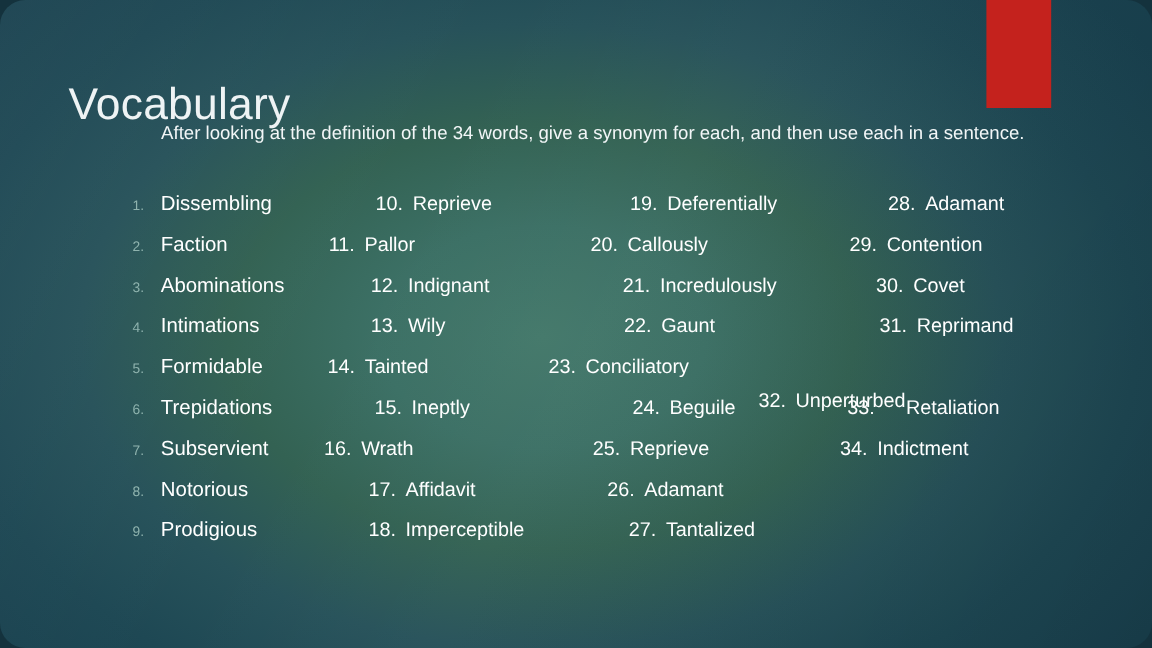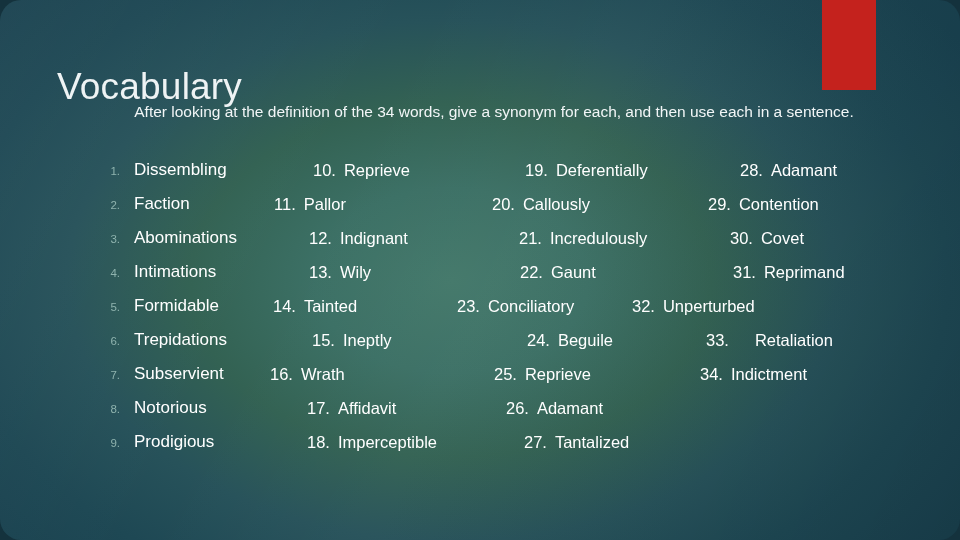--- a/index.html
+++ b/index.html
@@ -211,21 +211,21 @@
           <span class="word">Formidable</span>
         </div>
         <div class="word-cell col-n" style="left: 273px;">
           <span class="num">14.</span>
           <span class="word">Tainted</span>
         </div>
         <div class="word-cell col-n" style="left: 457px;">
           <span class="num">23.</span>
           <span class="word">Conciliatory</span>
         </div>
-        <div class="word-cell col-n" style="left: 632px;">
+        <div class="word-cell col-n" style="left: 632px; margin-top: 28px;">
           <span class="num">32.</span>
           <span class="word">Unperturbed</span>
         </div>
       </div>
       <div class="word-row">
         <div class="word-cell col-1" style="left: 98px;">
           <span class="num">6.</span>
           <span class="word">Trepidations</span>
         </div>
         <div class="word-cell col-n" style="left: 312px;">

